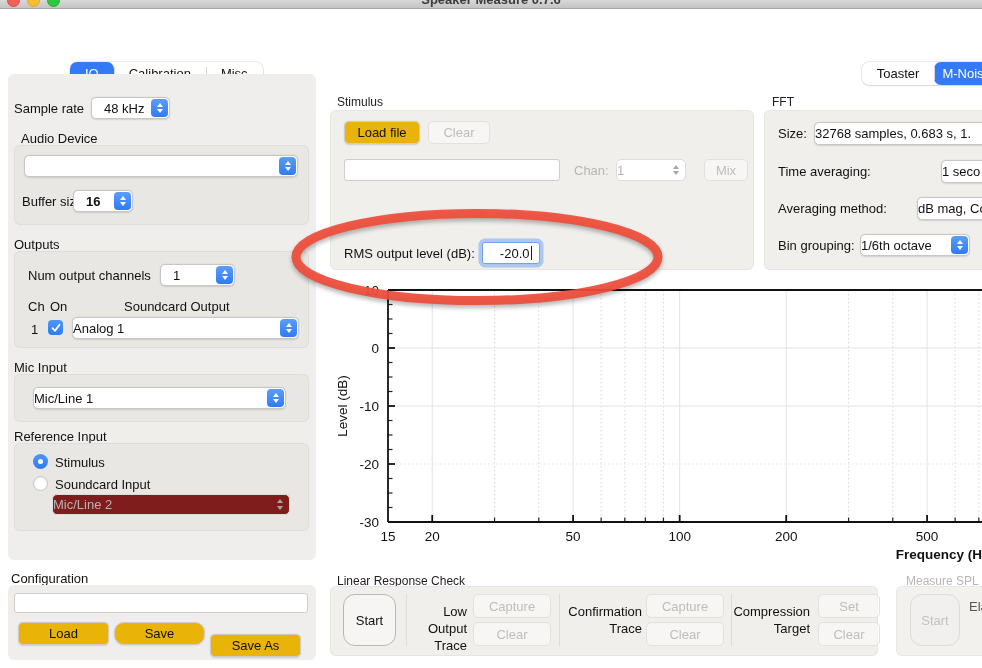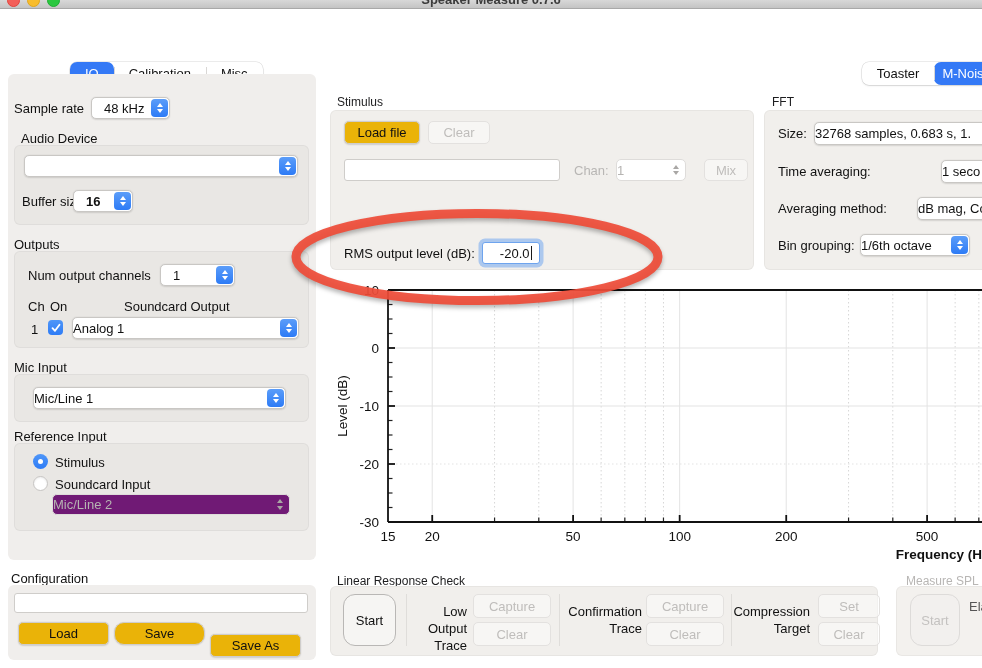--- a/index.html
+++ b/index.html
@@ -29,21 +29,21 @@
     background:#eab308; border:0.5px solid #cfcdcb; border-radius:5px; font-size:13px; color:#111;
     box-shadow:0 0.5px 1.5px rgba(0,0,0,0.14); }
   .btn.disabled { color:#bfbdbb; background:rgba(255,255,255,0.45); border-color:#e3e1df; box-shadow:none; }
   .btn.big { border:1px solid #b9b7b5; background:#f6f5f3; border-radius:12px; box-shadow:none; }
   .btn.big.disabled { color:#c4c2c0; border-color:#dddbd9; background:#f2f0ee; }
 
   .popup { position:absolute; background:#fff; border:0.5px solid #c9c7c4; border-radius:5px;
     display:flex; align-items:center; padding:0 26px 0 0; font-size:13px;
     box-shadow:0 0.5px 1.5px rgba(0,0,0,0.12); white-space:nowrap; overflow:hidden; }
   .popup.center { justify-content:flex-start; padding-left:12px; }
-  .popup.disabled { color:#b6b4b2; background:#701a75; border-color:#dedcda; box-shadow:none; }
+  .popup.disabled { color:#b6b4b2; background:#7f1d1d; border-color:#dedcda; box-shadow:none; }
   .cap { position:absolute; right:1px; top:1px; bottom:1px; width:17px; border-radius:4px;
     background:linear-gradient(#5b9df9,#2d7bf6); display:flex; flex-direction:column;
     align-items:center; justify-content:center; gap:2.5px; }
   .cap i, .graycap i { display:block; width:0; height:0;
     border-left:3.5px solid transparent; border-right:3.5px solid transparent; }
   .cap i.up { border-bottom:4px solid #fff; } .cap i.dn { border-top:4px solid #fff; }
   .graycap { position:absolute; right:6px; top:0; bottom:0; display:flex; flex-direction:column;
     align-items:center; justify-content:center; gap:2.5px; }
   .graycap i.up { border-bottom:4px solid #a9a7a5; } .graycap i.dn { border-top:4px solid #a9a7a5; }
 

